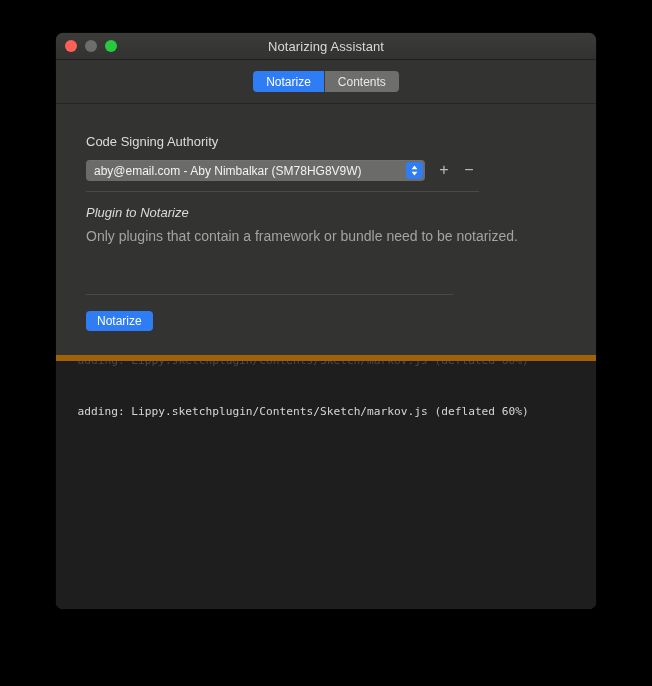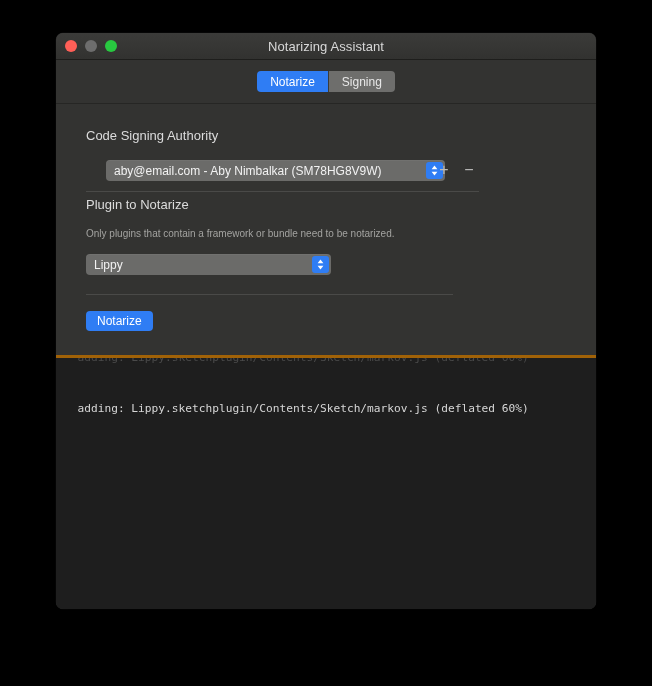--- a/index.html
+++ b/index.html
@@ -107,21 +107,21 @@
     padding: 0;
   }
 
   .field-label {
     position: absolute;
     font-size: 13px;
     color: #dcdcdc;
   }
   .field-sub {
     position: absolute;
-    font-size: 10px;
+    font-size: 14px;
     color: #a3a3a0;
   }
 
   
   .popup {
     position: absolute;
     height: 21px;
     background: #6b6b69;
     border-radius: 4px;
     display: flex;
@@ -185,21 +185,21 @@
   }
 
   
   .terminal {
     position: absolute;
     left: 0;
     top: 322px;
     width: 540px;
     height: 254px;
     background: #1e1e1e;
-    border-top: 3px solid #a16207;
+    border-top: 6px solid #a16207;
     overflow: hidden;
     padding: 0;
   }
   .term-inner {
     padding: 4px 6px 6px 8px;
     font-family: "DejaVu Sans Mono", monospace;
     font-size: 11.2px;
     line-height: 13.2px;
     white-space: pre-wrap;
     word-break: break-all;
@@ -239,56 +239,47 @@
         <span class="light close"></span>
         <span class="light min"></span>
         <span class="light zoom"></span>
       </div>
       <div class="win-title">Notarizing Assistant</div>
     </div>
 
     <div class="tabbar-wrap">
       <div class="segmented">
         <div class="seg active">Notarize</div>
-        <div class="seg">Signing</div>
+        <div class="seg">Contents</div>
       </div>
     </div>
 
     <div class="form">
 
-      <div class="field-label" style="left:30px; top:24px;">Code Signing Authority</div>
-
-      <div class="popup" style="left:30px; top:56px; width:339px;margin-left:20px;">
+      <div class="field-label" style="left:30px; top:30px;">Code Signing Authority</div>
+
+      <div class="popup" style="left:30px; top:56px; width:339px;">
         <span class="ptext">aby@email.com - Aby Nimbalkar (SM78HG8V9W)</span>
         <span class="parrows">
           <svg width="11" height="13" viewBox="0 0 11 13" aria-hidden="true">
             <path d="M5.5 1.6 L8.4 5.2 H2.6 Z" fill="#ffffff"></path>
             <path d="M5.5 11.4 L2.6 7.8 H8.4 Z" fill="#ffffff"></path>
           </svg>
         </span>
       </div>
 
       <div class="pm-btn" style="left:380px; top:58px;">+</div>
       <div class="pm-btn" style="left:405px; top:58px;">−</div>
 
       <div class="hr" style="left:30px; top:87px; width:393px;"></div>
 
-      <div class="field-label" style="left:30px; top:93px;">Plugin to Notarize</div>
+      <div class="field-label" style="left:30px; top:101px;font-style:italic;">Plugin to Notarize</div>
 
       <div class="field-sub" style="left:30px; top:124px;">Only plugins that contain a framework or bundle need to be notarized.</div>
 
-      <div class="popup" style="left:30px; top:150px; width:245px;">
-        <span class="ptext">Lippy</span>
-        <span class="parrows">
-          <svg width="11" height="13" viewBox="0 0 11 13" aria-hidden="true">
-            <path d="M5.5 1.6 L8.4 5.2 H2.6 Z" fill="#ffffff"></path>
-            <path d="M5.5 11.4 L2.6 7.8 H8.4 Z" fill="#ffffff"></path>
-          </svg>
-        </span>
-      </div>
 
       <div class="hr" style="left:30px; top:190px; width:367px;"></div>
 
       <button class="btn-primary" style="left:30px; top:207px;">Notarize</button>
     </div>
 
     <div class="terminal">
       <div class="clip-top">
         <span class="ghost">  adding: Lippy.sketchplugin/Contents/Sketch/markov.js (deflated 60%)</span>
       </div>

